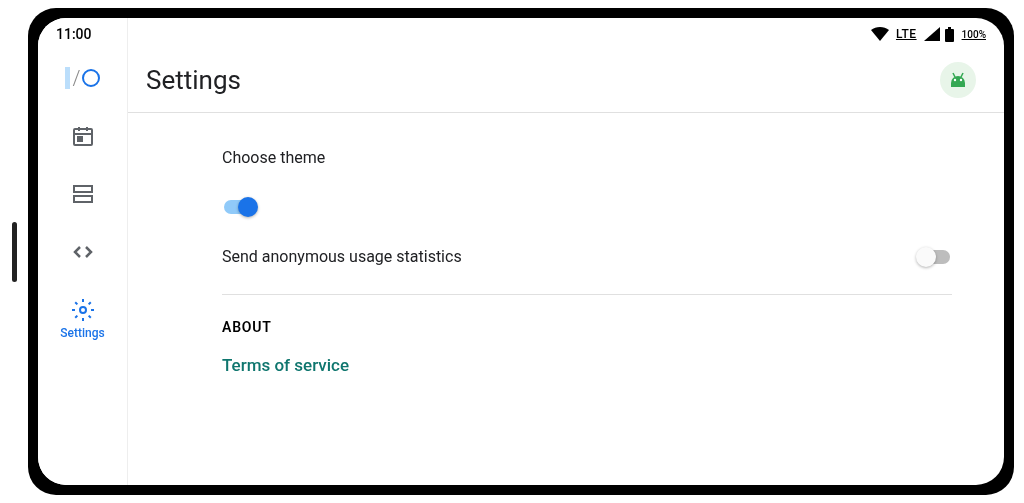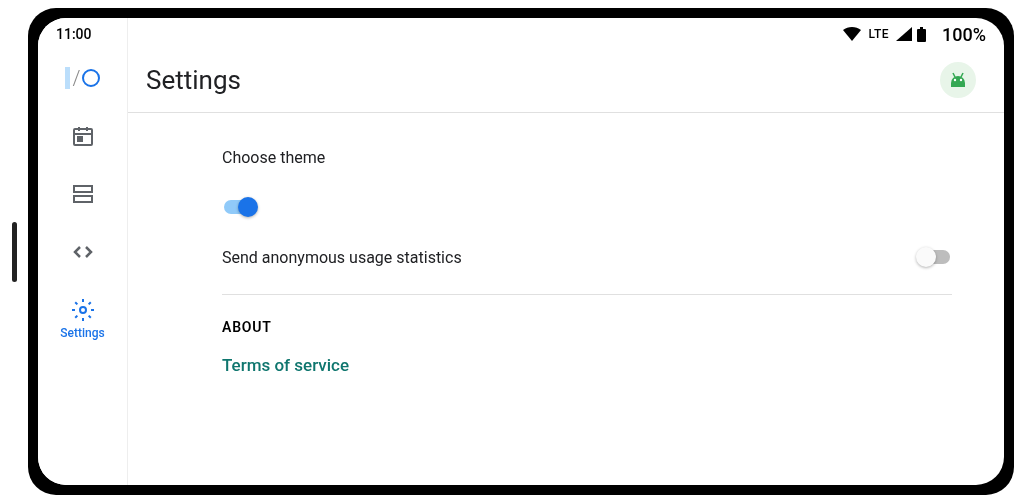--- a/index.html
+++ b/index.html
@@ -58,26 +58,27 @@
       color: #000;
       z-index: 10;
     }
     
     .status-left { font-weight: 500; }
     
     .status-right {
       display: flex;
       align-items: center;
       gap: 5px;
+      text-decoration: underline;
     }
     
     .status-right svg { display: block; }
     
     .lte-text { font-size: 12px; font-weight: 500; letter-spacing: 0.5px; margin: 0 2px; }
-    .batt-text { font-size: 18px; font-weight: 500; margin-left: 11px; }
+    .batt-text { font-size: 10px; font-weight: 500; margin-left: 3px; }
     
     .sidebar {
       width: 90px;
       background: #fff;
       border-right: 1px solid #eee;
       display: flex;
       flex-direction: column;
       align-items: center;
       padding-top: 48px;
       gap: 34px;
@@ -139,21 +140,21 @@
     }
     
     .content {
       flex: 1;
       padding: 20px 52px 0 94px;
       overflow-y: auto;
     }
     
     .setting-row {
       display: flex;
-      align-items: flex-end;
+      align-items: flex-start;
       justify-content: space-between;
       padding: 15px 0;
       font-size: 16px;
       color: #202124;
     }
     
     .toggle {
       width: 36px;
       height: 20px;
       position: relative;

